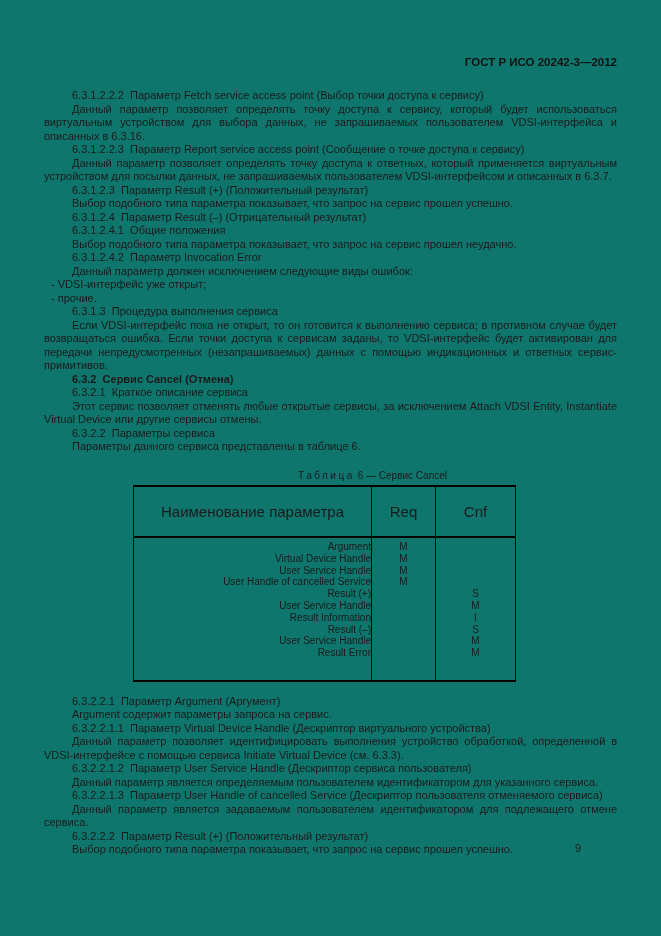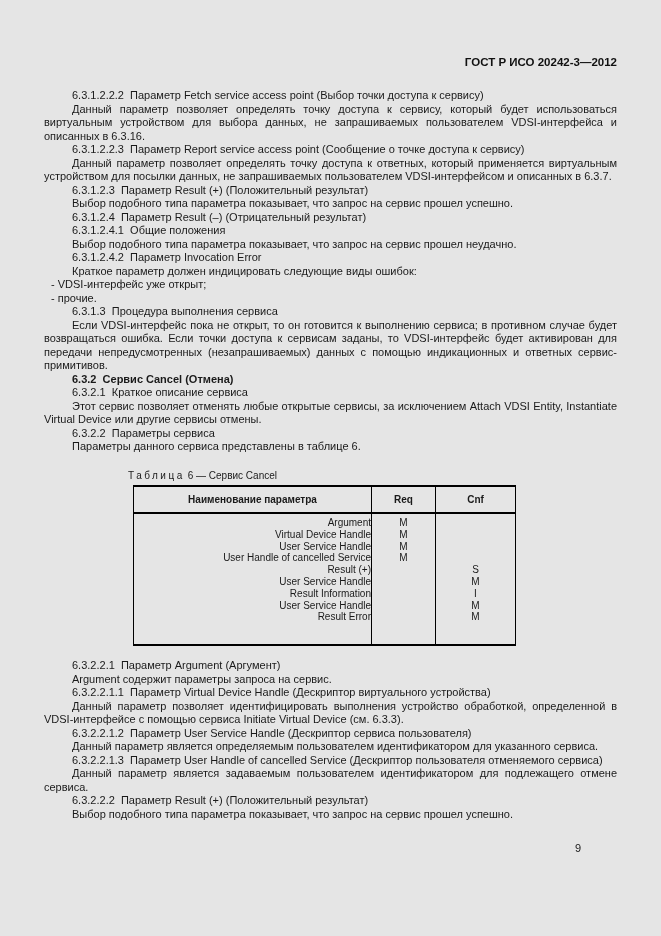--- a/index.html
+++ b/index.html
@@ -3,21 +3,21 @@
 <meta charset="utf-8">
 <style>
   html, body { margin: 0; padding: 0; }
   body {
     width: 661px; height: 936px;
     background: #ffffff;
     font-family: "Liberation Sans", "DejaVu Sans", sans-serif;
     color: #1a1a1a;
     overflow: hidden;
   }
-  .page { position: relative; width: 661px; height: 936px; background: #e5e5e5; }
+  .page { position: relative; width: 661px; height: 936px; background: #0f766e; }
 
   .running-head {
     position: absolute;
     top: 56px; right: 44px;
     font-size: 11.5px;
     font-weight: bold;
     color: #111;
   }
 
   .content {
@@ -31,45 +31,45 @@
   .content p { margin: 0; }
   .para { text-indent: 28px; }
   .para.bold { font-weight: bold; }
   .para.list { text-indent: 0; padding-left: 7px; text-align: left; }
 
   .caption {
     margin-top: 15px !important;
     margin-left: 84px !important;
     margin-bottom: 3px !important;
     font-size: 10px;
-    text-align: left;
+    text-align: center;
     text-indent: 0;
   }
   .caption .spaced { letter-spacing: 2.5px; }
   .caption .rest { margin-left: 3px; }
 
   table.svc {
     margin-left: 89px;
     width: 383px;
     border-collapse: collapse;
     font-size: 10px;
     color: #1a1a1a;
     border-top: 2px solid #000;
     border-bottom: 2px solid #000;
     border-left: 1px solid #000;
     border-right: 1px solid #000;
   }
   table.svc th {
-    font-weight: bold;
-    font-size: 10px;
+    font-weight: normal;
+    font-size: 15px;
     height: 17px;
     text-align: center;
     vertical-align: middle;
     border-bottom: 2.5px solid #000;
-    padding: 4px 2px;
+    padding: 16px 2px;
   }
   table.svc td {
     padding: 0;
     height: 11.8px;
     line-height: 11.8px;
     vertical-align: middle;
   }
   table.svc .c-req { width: 59px; }
   table.svc .c-cnf { width: 75px; }
   table.svc td.name { text-align: right; padding-left: 8px; }
@@ -100,21 +100,21 @@
     <p class="para">6.3.1.2.2.2&nbsp; Параметр Fetch service access point (Выбор точки доступа к сервису)</p>
     <p class="para">Данный параметр позволяет определять точку доступа к сервису, который будет использоваться виртуальным устройством для выбора данных, не запрашиваемых пользователем VDSI-интерфейса и описанных в 6.3.16.</p>
     <p class="para">6.3.1.2.2.3&nbsp; Параметр Report service access point (Сообщение о точке доступа к сервису)</p>
     <p class="para">Данный параметр позволяет определять точку доступа к ответных, который применяется виртуальным устройством для посылки данных, не запрашиваемых пользователем VDSI-интерфейсом и описанных в 6.3.7.</p>
     <p class="para">6.3.1.2.3&nbsp; Параметр Result (+) (Положительный результат)</p>
     <p class="para">Выбор подобного типа параметра показывает, что запрос на сервис прошел успешно.</p>
     <p class="para">6.3.1.2.4&nbsp; Параметр Result (–) (Отрицательный результат)</p>
     <p class="para">6.3.1.2.4.1&nbsp; Общие положения</p>
     <p class="para">Выбор подобного типа параметра показывает, что запрос на сервис прошел неудачно.</p>
     <p class="para">6.3.1.2.4.2&nbsp; Параметр Invocation Error</p>
-    <p class="para">Краткое параметр должен индицировать следующие виды ошибок:</p>
+    <p class="para">Данный параметр должен исключением следующие виды ошибок:</p>
     <p class="para list">- VDSI-интерфейс уже открыт;</p>
     <p class="para list">- прочие.</p>
     <p class="para">6.3.1.3&nbsp; Процедура выполнения сервиса</p>
     <p class="para">Если VDSI-интерфейс пока не открыт, то он готовится к выполнению сервиса; в противном случае будет возвращаться ошибка. Если точки доступа к сервисам заданы, то VDSI-интерфейс будет активирован для передачи непредусмотренных (незапрашиваемых) данных с помощью индикационных и ответных сервис-примитивов.</p>
     <p class="para bold">6.3.2&nbsp; Сервис Cancel (Отмена)</p>
     <p class="para">6.3.2.1&nbsp; Краткое описание сервиса</p>
     <p class="para">Этот сервис позволяет отменять любые открытые сервисы, за исключением Attach VDSI Entity, Instantiate Virtual Device или другие сервисы отмены.</p>
     <p class="para">6.3.2.2&nbsp; Параметры сервиса</p>
     <p class="para">Параметры данного сервиса представлены в таблице 6.</p>
 
@@ -158,20 +158,25 @@
         </tr>
         <tr>
           <td class="name ind">User Service Handle</td>
           <td class="req"></td>
           <td class="cnf">M</td>
         </tr>
         <tr>
           <td class="name ind">Result Information</td>
           <td class="req"></td>
           <td class="cnf">I</td>
+        </tr>
+        <tr>
+          <td class="name">Result (–)</td>
+          <td class="req"></td>
+          <td class="cnf">S</td>
         </tr>
         <tr>
           <td class="name ind">User Service Handle</td>
           <td class="req"></td>
           <td class="cnf">M</td>
         </tr>
         <tr>
           <td class="name ind">Result Error</td>
           <td class="req"></td>
           <td class="cnf">M</td>

